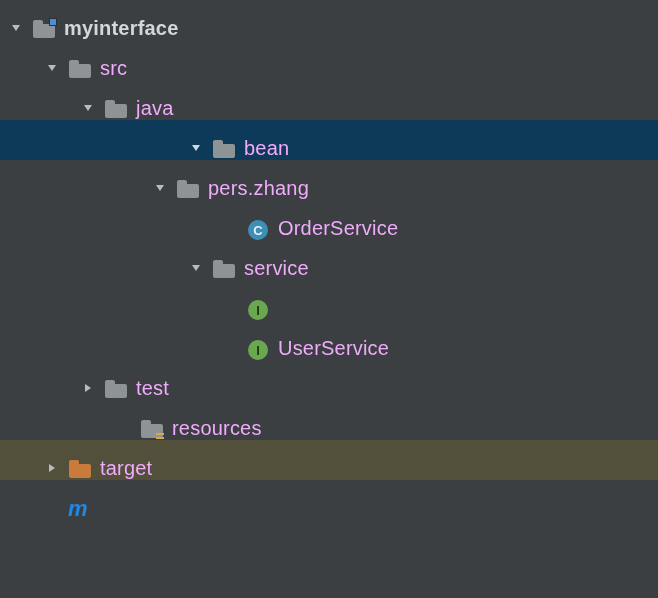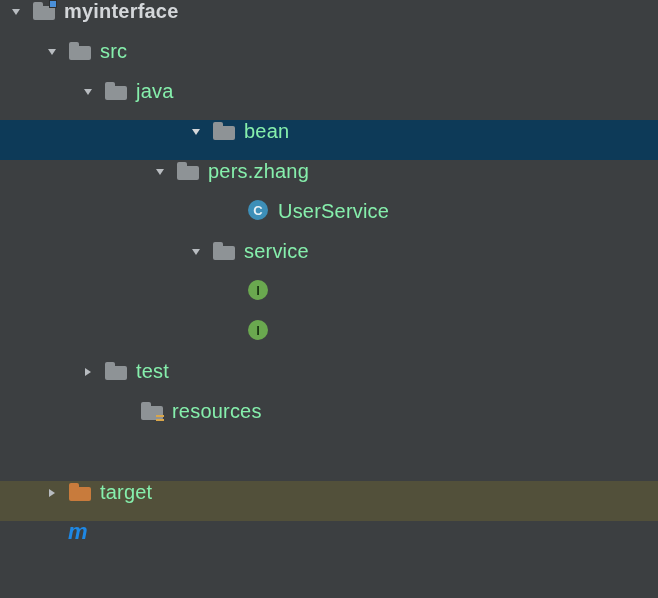--- a/index.html
+++ b/index.html
@@ -8,26 +8,26 @@
     font-family: "Segoe UI", Arial, sans-serif;
     font-size: 20px;
     color: #b8bcc0;
     width: 658px;
     height: 598px;
     overflow: hidden;
     user-select: none;
   }
   .row {
     display: flex;
-    align-items: flex-start;
+    align-items: flex-end;
     height: 40px;
     white-space: nowrap;
   }
   .row.selected { background: #0d3a58; }
-  .row.excluded { background: #52503a; margin-top: 41px; }
+  .row.excluded { background: #52503a; }
   .indent { display: inline-block; flex-shrink: 0; }
   .arrow {
     width: 24px;
     height: 24px;
     display: inline-flex;
     align-items: center;
     justify-content: center;
     flex-shrink: 0;
   }
   .arrow svg { display: block; }
@@ -35,21 +35,21 @@
   .icon {
     width: 24px;
     height: 22px;
     display: inline-flex;
     align-items: center;
     justify-content: center;
     flex-shrink: 0;
     margin-right: 8px;
     margin-left: 4px;
   }
-  .label { color: #86efac; letter-spacing: 0.2px; }
+  .label { color: #f0abfc; letter-spacing: 0.2px; }
   .label.bold { font-weight: 600; color: #d4d7da; }
 
   
   .folder { position: relative; width: 22px; height: 18px; }
   .folder .body {
     position: absolute; left: 0; right: 0; bottom: 0;
     height: 14px; border-radius: 2px;
   }
   .folder .tab {
     position: absolute; left: 0; top: 0; width: 10px; height: 6px;
@@ -191,53 +191,54 @@
     </span>
     <span class="label">pers.zhang</span>
   </div>
 
   <div class="row">
     <span class="indent" style="width:220px"></span>
     <span class="arrow placeholder">
         <svg width="12" height="12"></svg>
       </span>
     <span class="badge class">C</span>
+    <span class="label">OrderService</span>
+  </div>
+
+  <div class="row">
+    <span class="indent" style="width:184px"></span>
+    <span class="arrow">
+      <svg width="12" height="12" viewBox="0 0 12 12">
+          <path d="M2 3 L10 3 L6 9 Z" fill="#b8bcc0"></path>
+        </svg>
+    </span>
+    <span class="icon">
+      <span class="folder pkg">
+          <span class="tab"></span>
+          <span class="body"></span>
+        </span>
+    </span>
+    <span class="label">service</span>
+  </div>
+
+  <div class="row">
+    <span class="indent" style="width:220px"></span>
+    <span class="arrow placeholder">
+        <svg width="12" height="12"></svg>
+      </span>
+    <span class="badge iface">I</span>
+  </div>
+
+  <div class="row">
+    <span class="indent" style="width:220px"></span>
+    <span class="arrow placeholder">
+        <svg width="12" height="12"></svg>
+      </span>
+    <span class="badge iface">I</span>
     <span class="label">UserService</span>
-  </div>
-
-  <div class="row">
-    <span class="indent" style="width:184px"></span>
-    <span class="arrow">
-      <svg width="12" height="12" viewBox="0 0 12 12">
-          <path d="M2 3 L10 3 L6 9 Z" fill="#b8bcc0"></path>
-        </svg>
-    </span>
-    <span class="icon">
-      <span class="folder pkg">
-          <span class="tab"></span>
-          <span class="body"></span>
-        </span>
-    </span>
-    <span class="label">service</span>
-  </div>
-
-  <div class="row">
-    <span class="indent" style="width:220px"></span>
-    <span class="arrow placeholder">
-        <svg width="12" height="12"></svg>
-      </span>
-    <span class="badge iface">I</span>
-  </div>
-
-  <div class="row">
-    <span class="indent" style="width:220px"></span>
-    <span class="arrow placeholder">
-        <svg width="12" height="12"></svg>
-      </span>
-    <span class="badge iface">I</span>
   </div>
 
   <div class="row">
     <span class="indent" style="width:76px"></span>
     <span class="arrow">
       <svg width="12" height="12" viewBox="0 0 12 12">
           <path d="M3 2 L9 6 L3 10 Z" fill="#b8bcc0"></path>
         </svg>
     </span>
     <span class="icon">

